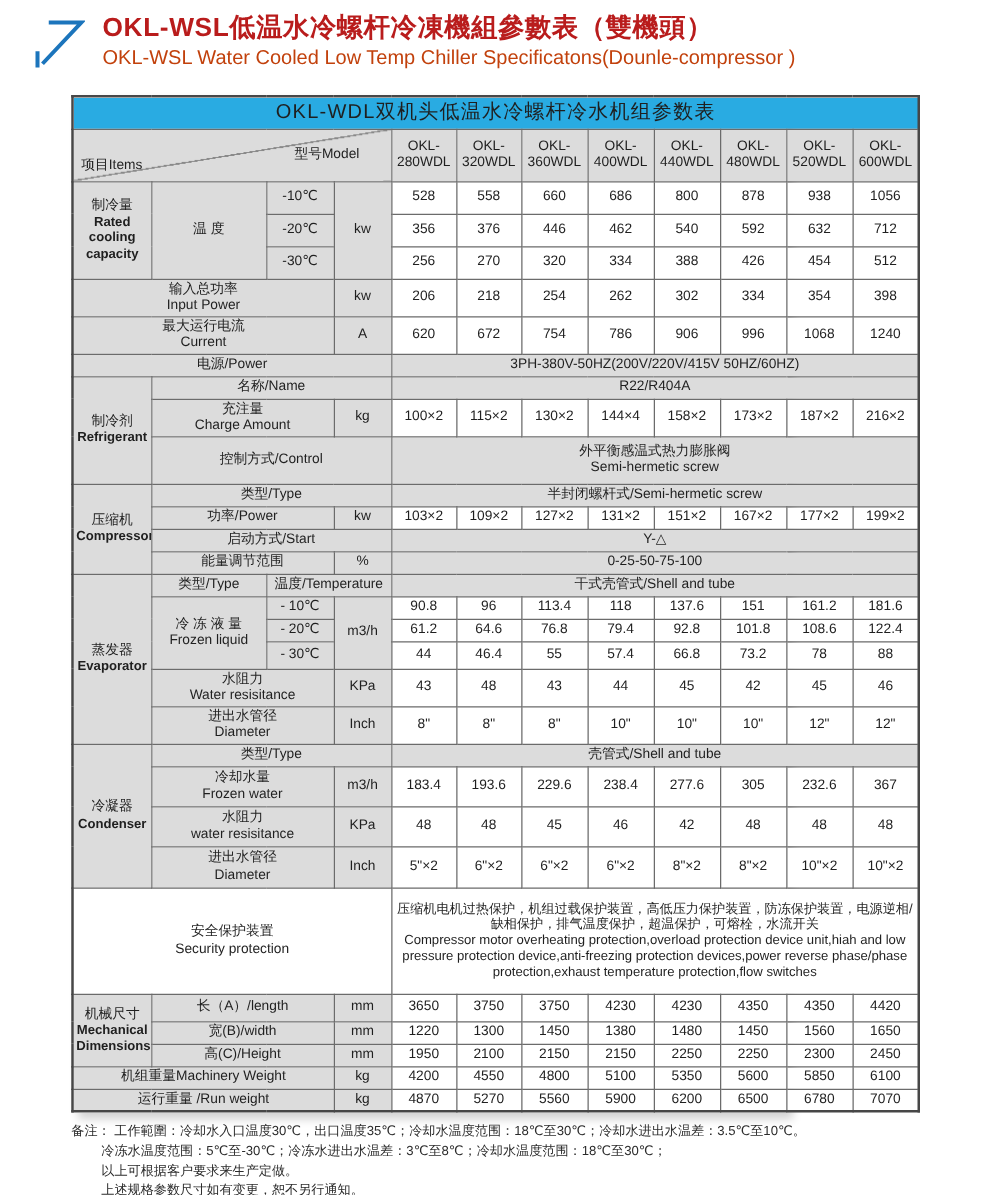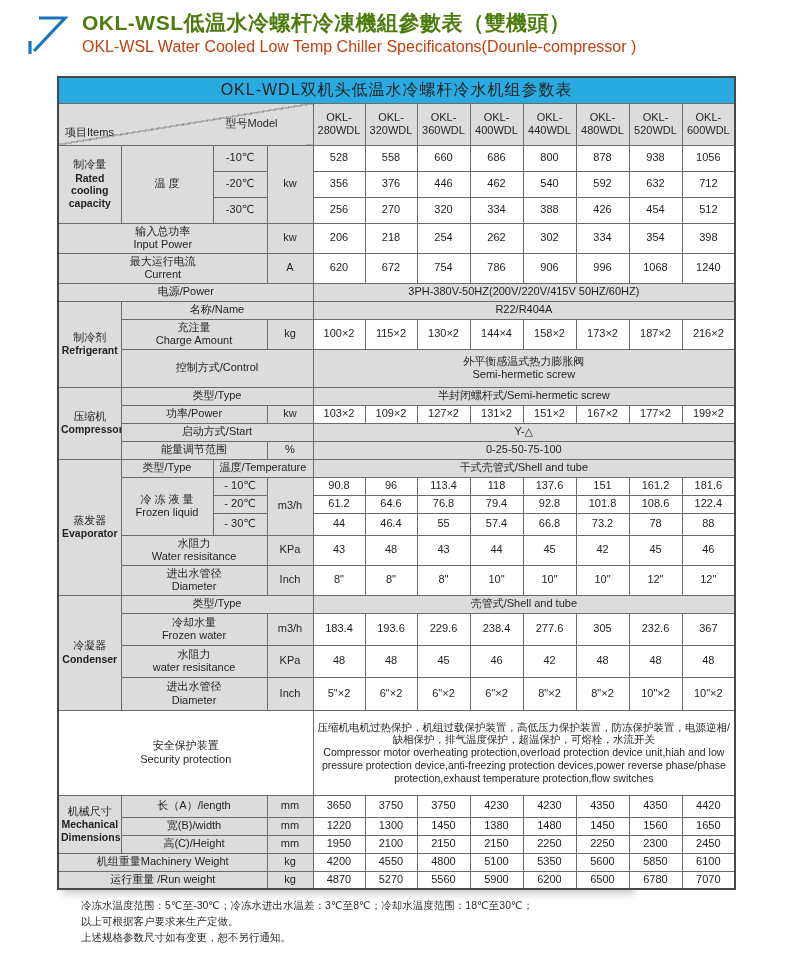--- a/index.html
+++ b/index.html
@@ -4,42 +4,42 @@
 <style>
   html,body{margin:0;padding:0;background:#ffffff;}
   body{
     width:790px;height:956px;position:relative;
     font-family:"Liberation Sans","DejaVu Sans",sans-serif;
     color:#1d1d1d;-webkit-font-smoothing:antialiased;
   }
   
   .page-header{position:relative;padding:10px 0 0 82px;height:62px;}
   .logo{position:absolute;left:26px;top:11px;width:42px;height:48px;}
-  .title-cn{font-size:21px;font-weight:bold;letter-spacing:0.5px;color:#4d7c0f;line-height:1.25;}
+  .title-cn{font-size:21px;font-weight:bold;letter-spacing:0.5px;color:#b91c1c;line-height:1.25;}
   .title-en{font-size:16px;color:#c2410c;line-height:1.25;margin-top:1px;}
   
   .spec-wrap{margin:4px 0 0 57px;width:573px;box-shadow:5px 5px 7px rgba(0,0,0,0.18);}
   table.spec{border-collapse:collapse;table-layout:fixed;width:677px;
     border:2px solid #474747;font-size:11px;}
   table.spec td,table.spec th{border:1px solid #6b6b6b;text-align:center;vertical-align:middle;
     padding:1px 2px;overflow:hidden;line-height:1.22;font-weight:normal;color:#1f1f1f;}
   .caption-cell{background:#29abe2;color:#ffffff;font-size:16px;font-weight:bold;letter-spacing:1px;}
   .lab{background:#dcdcdc;}
   .gval{background:#dcdcdc;}
   .val{background:#ffffff;}
   .white{background:#ffffff;}
   .model{background:#dcdcdc;white-space:pre-line;font-weight:normal;}
   .prewrap{white-space:pre-line;}
   .cat-en{font-size:10.5px;font-weight:bold;}
   .leftalign{text-align:left;padding:3px 8px;font-size:10.5px;line-height:1.55;}
   
   .corner{position:relative;background:#dcdcdc;
     background-image:linear-gradient(to bottom right,transparent calc(50% - 0.6px),#8a8a8a calc(50% - 0.6px),#8a8a8a calc(50% + 0.6px),transparent calc(50% + 0.6px));}
   .corner .items{position:absolute;left:6px;bottom:5px;font-size:11px;}
-  .corner .model-lbl{position:absolute;right:35px;top:50%;transform:translateY(-50%);font-size:11px;}
+  .corner .model-lbl{position:absolute;right:25px;top:50%;transform:translateY(-50%);font-size:11px;}
   
   tr.rh26{height:26px;} tr.rh42{height:42px;} tr.rh30{height:30px;} tr.rh18{height:18px;}
   tr.rh22{height:22px;margin-top:29px;} tr.rh32{height:32px;} tr.rh33{height:33px;} tr.rh38{height:38px;} tr.rh85{height:85px;}
   
   .notes{margin:8px 0 0 57px;font-size:10.5px;color:#2b2b2b;line-height:1.5;}
   .notes .indent{padding-left:24px;}
 </style>
 </head>
 <body>
 
@@ -436,17 +436,18 @@
           <td class="val">6200</td>
           <td class="val">6500</td>
           <td class="val">6780</td>
           <td class="val">7070</td>
         </tr>
 </tbody>
     </table>
 </div>
 
 <div class="notes">
+  <div>备注：  工作範圍：冷却水入口温度30℃，出口温度35℃；冷却水温度范围：18℃至30℃；冷却水进出水温差：3.5℃至10℃。</div>
   <div class="indent">冷冻水温度范围：5℃至-30℃；冷冻水进出水温差：3℃至8℃；冷却水温度范围：18℃至30℃；</div>
   <div class="indent">以上可根据客户要求来生产定做。</div>
   <div class="indent">上述规格参数尺寸如有变更，恕不另行通知。</div>
 
 </div>
 
 </body></html>

